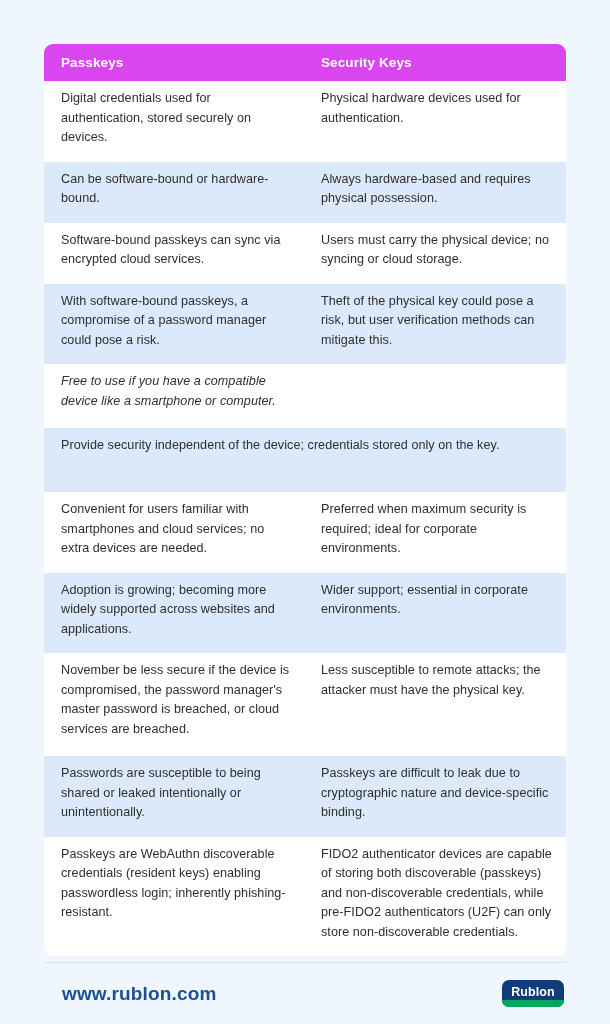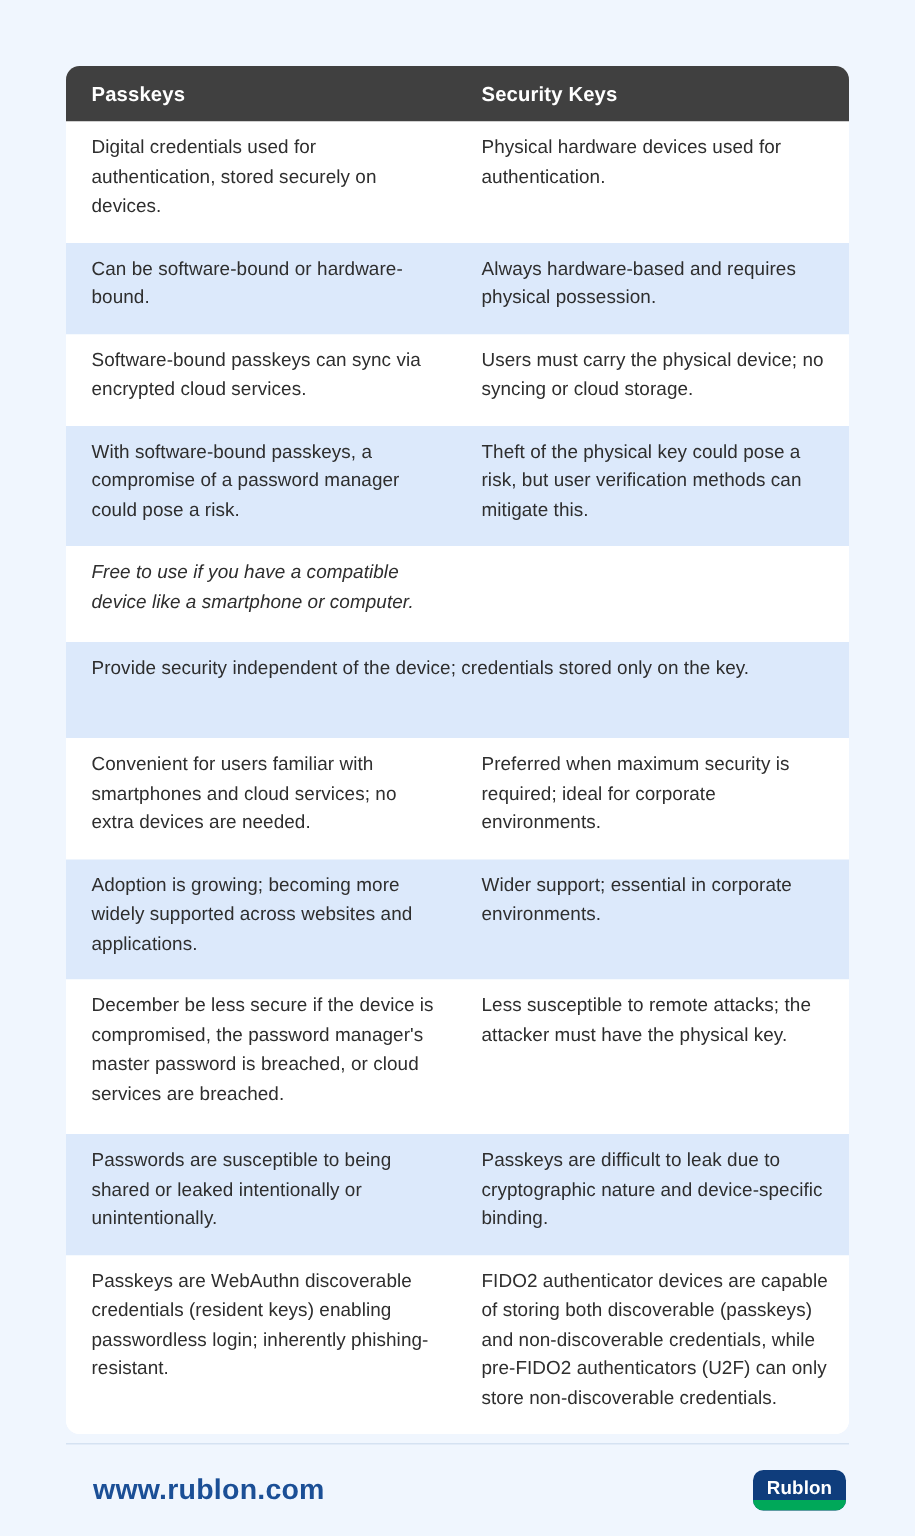--- a/index.html
+++ b/index.html
@@ -29,21 +29,21 @@
     left: 44px;
     top: 44px;
     width: 522px;
     border-radius: 9px;
     overflow: hidden;
     background: #ffffff;
   }
 
   .table-header {
     display: flex;
-    background: #404040;
+    background: #d946ef;
     height: 37px;
     align-items: center;
   }
 
   .table-header .hcell {
     color: #ffffff;
     font-size: 13.5px;
     font-weight: bold;
     letter-spacing: 0.1px;
   }
@@ -194,21 +194,21 @@
       <div class="cell col-a">Convenient for users familiar with smartphones and cloud services; no extra devices are needed.</div>
       <div class="cell col-b">Preferred when maximum security is required; ideal for corporate environments.</div>
     </div>
 
     <div class="table-row alt r7">
       <div class="cell col-a">Adoption is growing; becoming more widely supported across websites and applications.</div>
       <div class="cell col-b">Wider support; essential in corporate environments.</div>
     </div>
 
     <div class="table-row r8">
-      <div class="cell col-a">December be less secure if the device is compromised, the password manager's master password is breached, or cloud services are breached.</div>
+      <div class="cell col-a">November be less secure if the device is compromised, the password manager's master password is breached, or cloud services are breached.</div>
       <div class="cell col-b">Less susceptible to remote attacks; the attacker must have the physical key.</div>
     </div>
 
     <div class="table-row alt r9">
       <div class="cell col-a">Passwords are susceptible to being shared or leaked intentionally or unintentionally.</div>
       <div class="cell col-b">Passkeys are difficult to leak due to cryptographic nature and device-specific binding.</div>
     </div>
 
     <div class="table-row r10">
       <div class="cell col-a">Passkeys are WebAuthn discoverable credentials (resident keys) enabling passwordless login; inherently phishing-resistant.</div>

